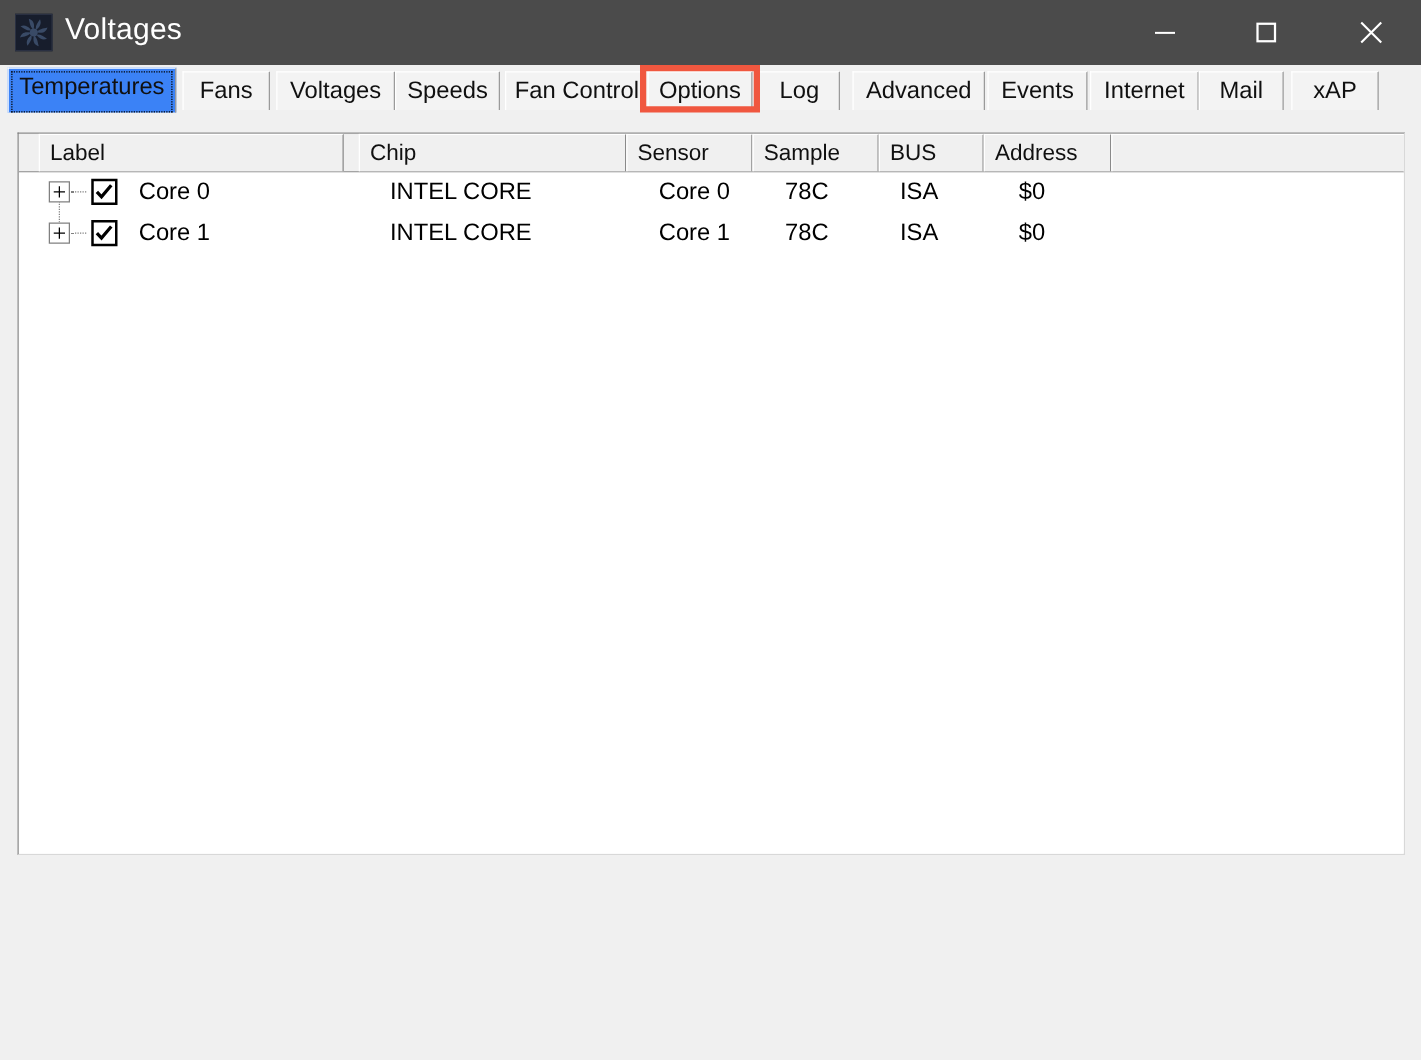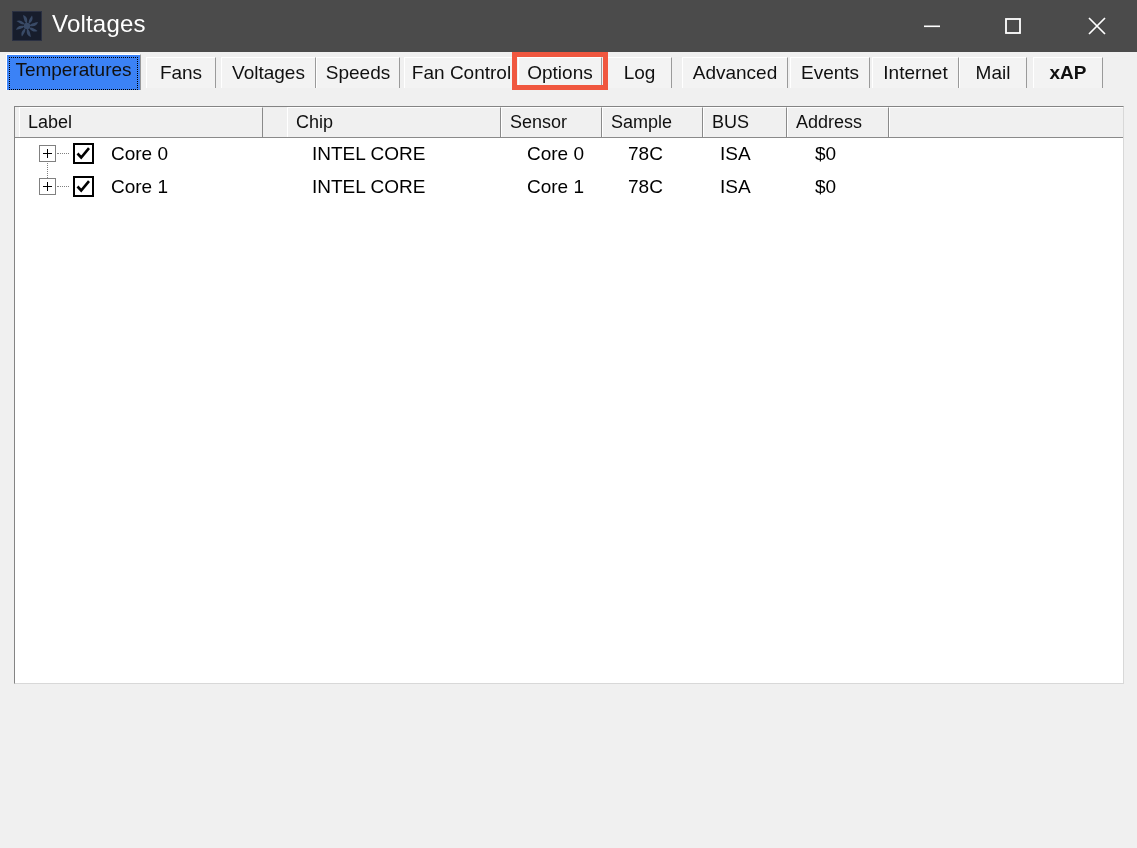--- a/index.html
+++ b/index.html
@@ -324,30 +324,30 @@
     <div class="tab" style="left:146px;width:70px;"><span>Fans</span></div>
     <div class="tab" style="left:221px;width:95px;"><span>Voltages</span></div>
     <div class="tab" style="left:316px;width:84px;"><span>Speeds</span></div>
     <div class="tab" style="left:404px;width:114px;border-right:none;"><span>Fan Control</span></div>
     <div class="tab" style="left:518px;width:84px;"><span>Options</span></div>
     <div class="tab" style="left:607px;width:65px;"><span>Log</span></div>
     <div class="tab" style="left:682px;width:106px;"><span>Advanced</span></div>
     <div class="tab" style="left:790px;width:80px;"><span>Events</span></div>
     <div class="tab" style="left:872px;width:87px;"><span>Internet</span></div>
     <div class="tab" style="left:959px;width:68px;"><span>Mail</span></div>
-    <div class="tab" style="left:1033px;width:70px;font-weight:bold;"><span>xAP</span></div>
+    <div class="tab" style="left:1033px;width:70px;"><span>xAP</span></div>
   </div>
   <div class="highlight-box"></div>
 
   <div class="panel">
 
     <div class="listview">
 
       <div class="lv-header">
-        <div class="col-head" style="left:4px;width:244px;">Label</div>
+        <div class="col-head" style="left:16px;width:244px;">Label</div>
         <div class="col-head" style="left:272px;width:214px;">Chip</div>
         <div class="col-head" style="left:486px;width:101px;">Sensor</div>
         <div class="col-head" style="left:587px;width:101px;">Sample</div>
         <div class="col-head" style="left:688px;width:84px;">BUS</div>
         <div class="col-head" style="left:772px;width:102px;">Address</div>
         <div class="col-head filler" style="left:874px;width:234px;"></div>
       </div>
 
       <div class="lv-body">
 

